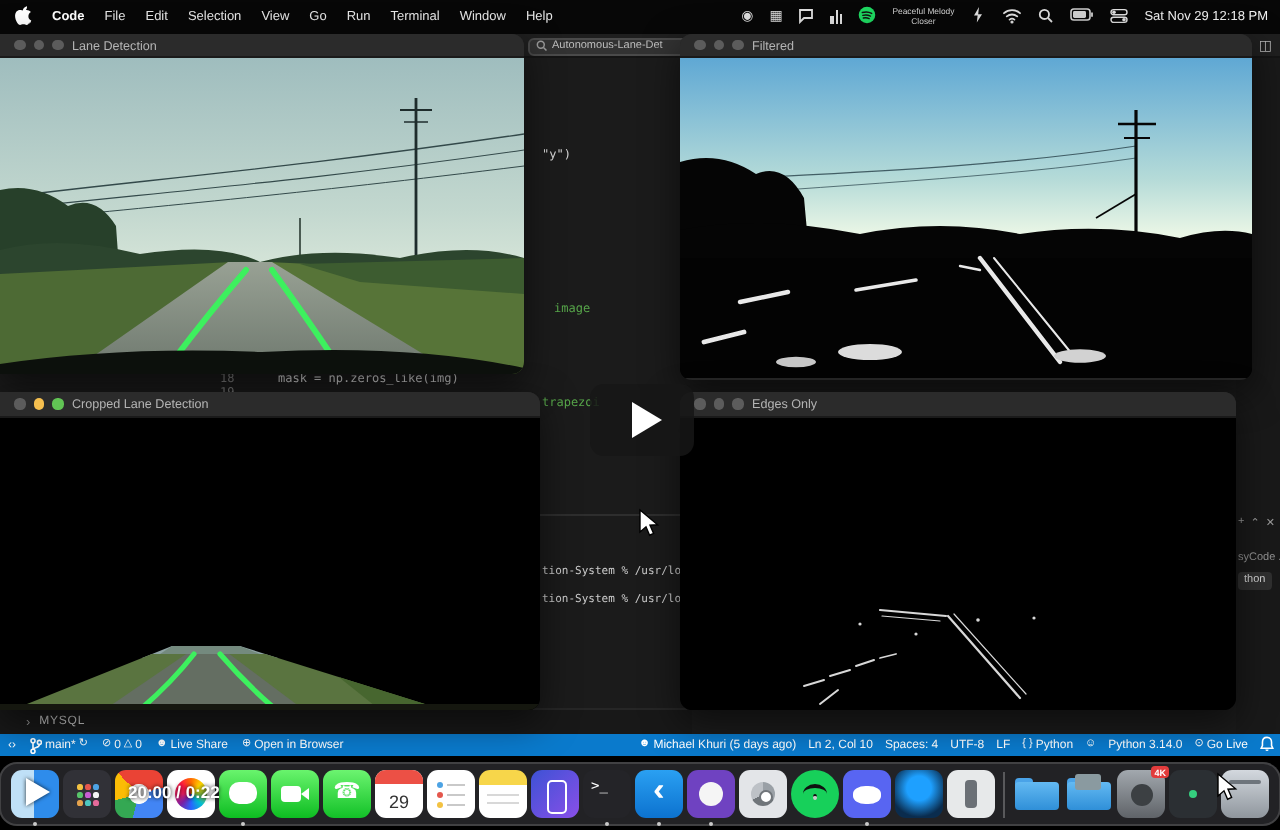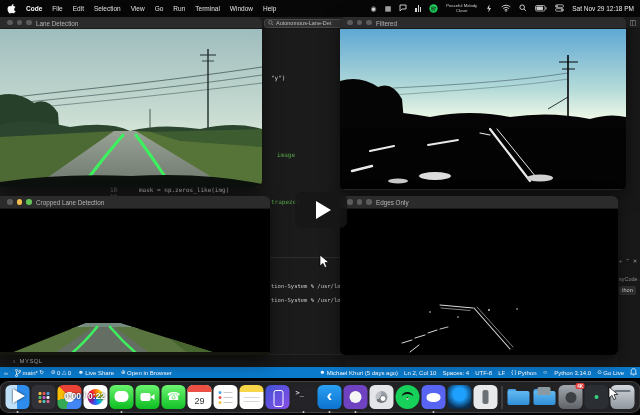--- a/index.html
+++ b/index.html
@@ -520,21 +520,21 @@
 
   <div id="playover">
     <div class="tri"></div>
   </div>
 
   <svg class="cursor" style="left:319px; top:254px;" width="11" height="15" viewBox="0 0 11 15">
     <path d="M1 1 L1 12 L4 9.4 L5.8 13.6 L7.8 12.7 L6 8.6 L9.8 8.4 Z" fill="#fff" stroke="#000" stroke-width=".7"></path>
   </svg>
 
   <div id="vplay"></div>
-  <div id="vtime">0:00 / 0:22</div>
+  <div id="vtime">20:00 / 0:22</div>
 
   <div id="dock">
     <div class="di d-finder on"></div>
     <div class="di d-launchpad"></div>
     <div class="di d-chrome on"></div>
     <div class="di d-photos"></div>
     <div class="di d-msg on"></div>
     <div class="di d-facetime"></div>
     <div class="di d-phone"></div>
     <div class="di d-cal">

